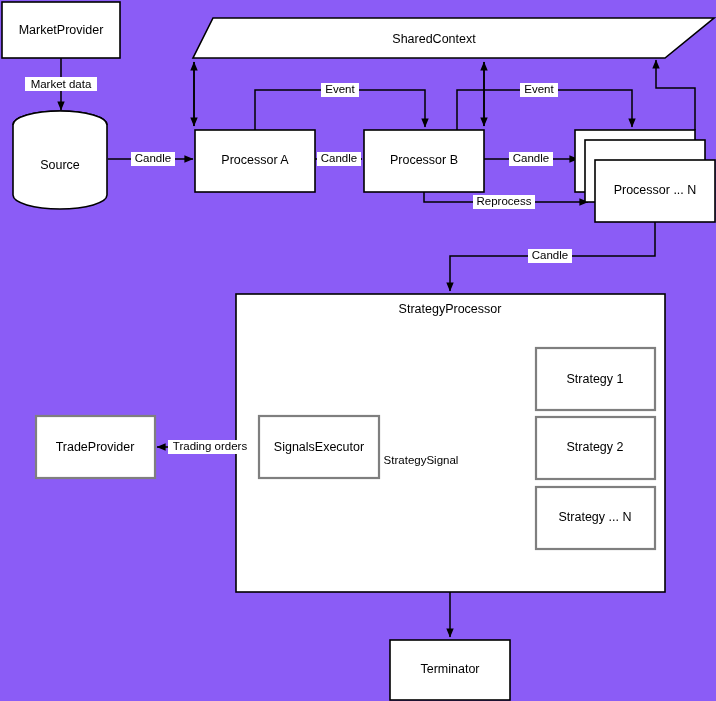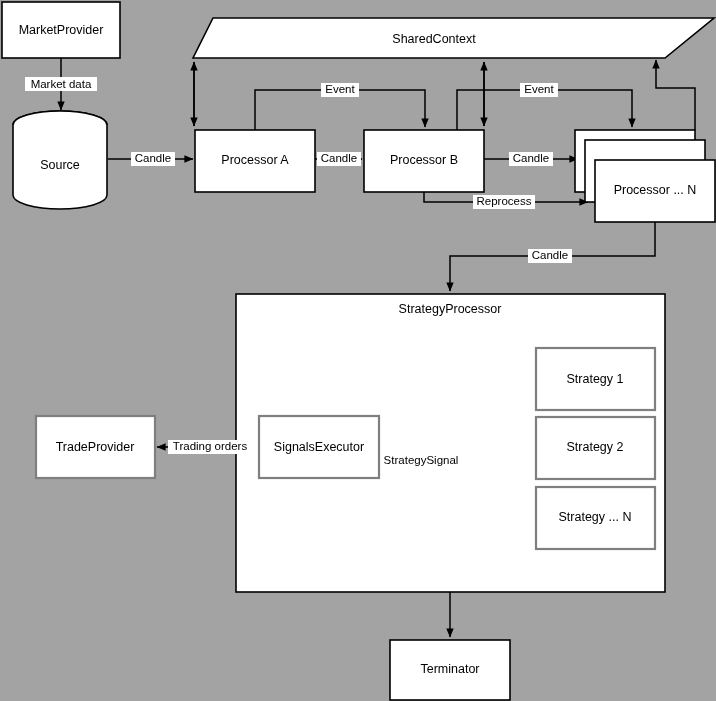--- a/index.html
+++ b/index.html
@@ -8,21 +8,21 @@
     padding: 0;
     background: #ffffff;
   }
   body {
     font-family: "Liberation Sans", sans-serif;
   }
   #diagram-root {
     position: relative;
     width: 716px;
     height: 701px;
-    background: #a3a3a3;
+    background: #8b5cf6;
     overflow: hidden;
   }
   svg#diagram-svg {
     display: block;
     width: 716px;
     height: 701px;
   }
   .shape-black {
     fill: #ffffff;
     stroke: #000000;

